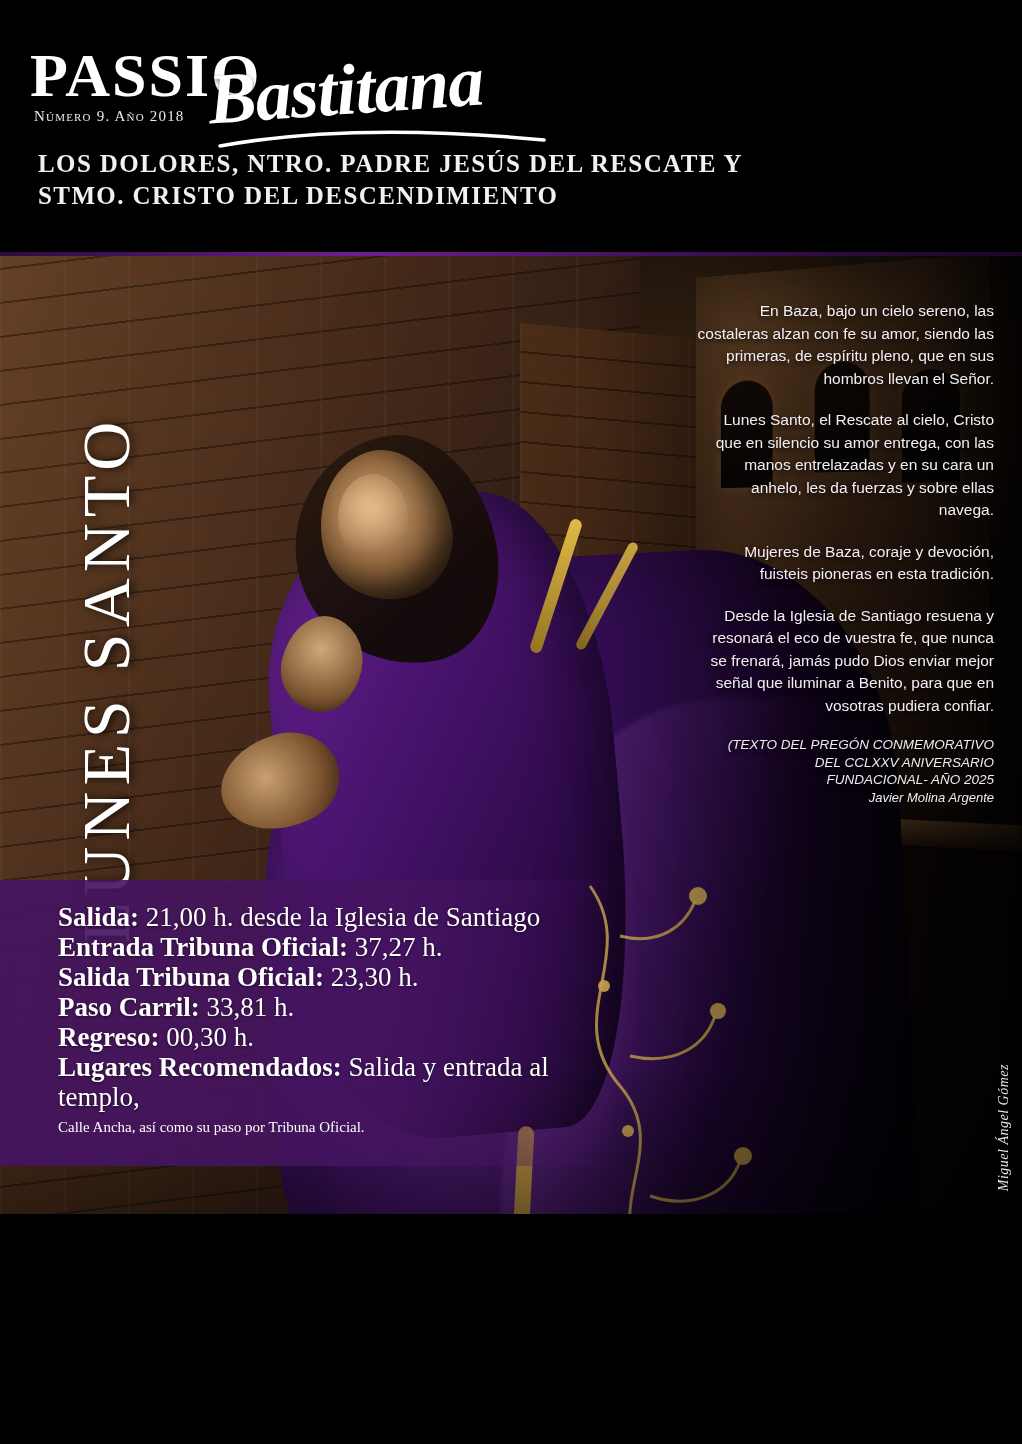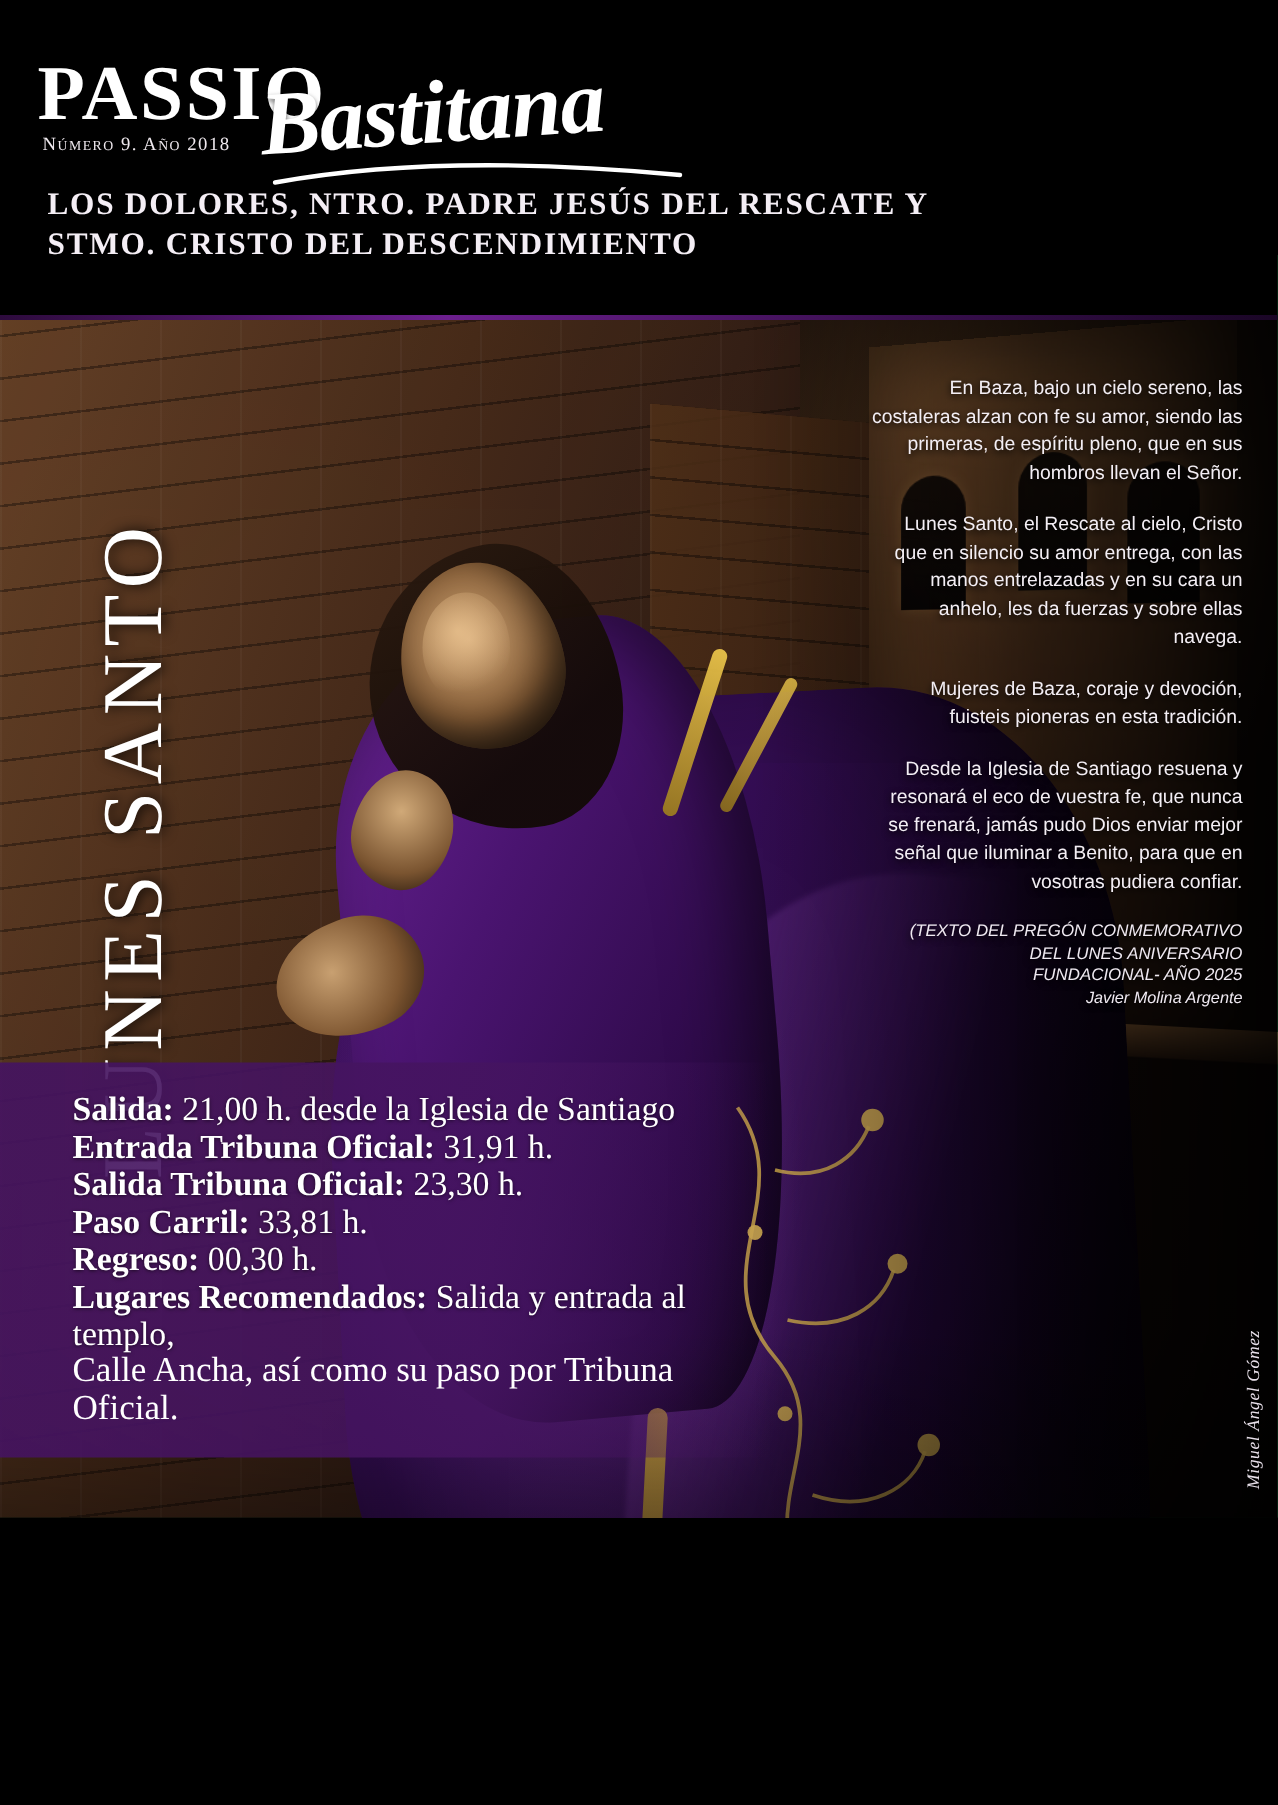--- a/index.html
+++ b/index.html
@@ -222,21 +222,21 @@
     box-sizing:border-box;z-index:8;
   }
   .schedule .line{
     font-family:"Liberation Serif", serif;
     font-size:27px;line-height:30px;color:#ffffff;
     text-shadow:0 1px 3px rgba(0,0,0,.6);
   }
   .schedule .line b{font-weight:700;}
   .schedule .cont{
     font-family:"Liberation Serif", serif;
-    font-size:28px;line-height:30px;color:#ffffff;
+    font-size:15px;line-height:30px;color:#ffffff;
   }
 
   
   .photo-credit{
     position:absolute;right:10px;bottom:150px;
     transform:rotate(-90deg);transform-origin:bottom right;
     font-family:"Liberation Serif", serif;font-style:italic;
     font-size:14px;color:#e8e0ea;letter-spacing:.5px;
     white-space:nowrap;z-index:8;text-shadow:0 1px 3px #000;
   }
@@ -342,34 +342,34 @@
 
   <div class="side-title">LUNES SANTO</div>
 
   <div class="poem">
     <p>En Baza, bajo un cielo sereno, las costaleras alzan con fe su amor, siendo las primeras, de espíritu pleno,  que en sus hombros llevan el Señor.</p>
     <p>Lunes Santo, el Rescate al cielo, Cristo que en silencio su amor entrega, con las manos entrelazadas y en su cara un anhelo,  les da fuerzas y sobre ellas navega.</p>
     <p>Mujeres de Baza, coraje y devoción, fuisteis pioneras en esta tradición.</p>
     <p>Desde la Iglesia de Santiago resuena y resonará  el eco de vuestra fe, que nunca se frenará, jamás pudo Dios enviar mejor señal  que iluminar a Benito, para que en vosotras pudiera confiar.</p>
     <div class="credit">
       <div>(TEXTO DEL PREGÓN CONMEMORATIVO</div>
-      <div>DEL LUNES ANIVERSARIO</div>
+      <div>DEL CCLXXV ANIVERSARIO</div>
       <div>FUNDACIONAL- AÑO 2025</div>
       <span class="author">Javier Molina Argente</span>
     </div>
   </div>
 
   <div class="schedule">
     <div class="line">
       <b>Salida:</b>
       <span>21,00 h. desde la Iglesia de Santiago</span>
     </div>
     <div class="line">
       <b>Entrada Tribuna Oficial:</b>
-      <span>31,91 h.</span>
+      <span>37,27 h.</span>
     </div>
     <div class="line">
       <b>Salida Tribuna Oficial:</b>
       <span>23,30 h.</span>
     </div>
     <div class="line">
       <b>Paso Carril:</b>
       <span>33,81 h.</span>
     </div>
     <div class="line">

